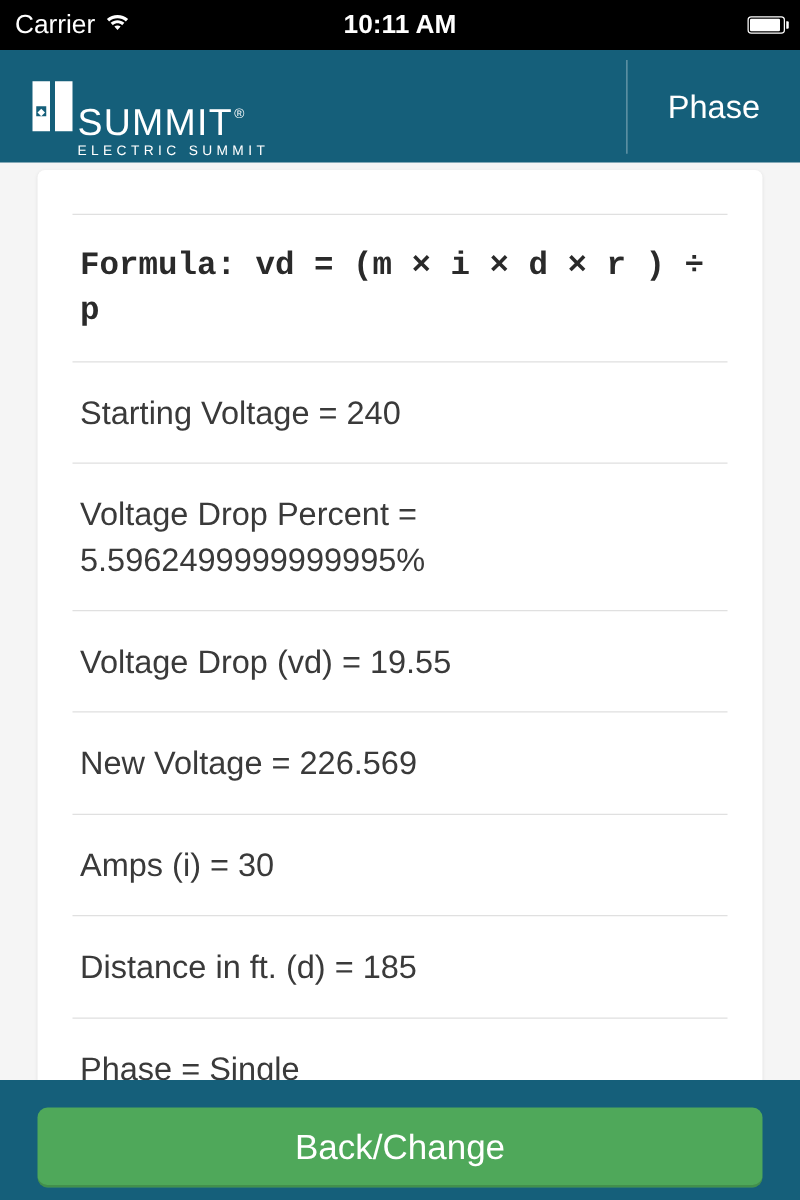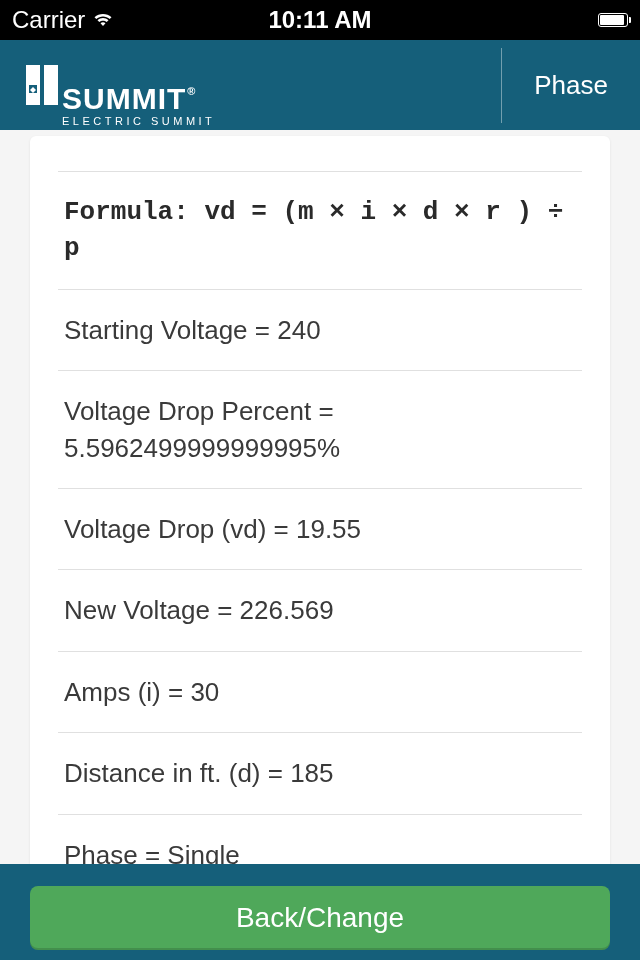--- a/index.html
+++ b/index.html
@@ -16,21 +16,21 @@
       position: relative;
     }
     .status-bar {
       height: 40px;
       background: #000;
       color: #fff;
       display: flex;
       align-items: center;
       justify-content: space-between;
       padding: 0 12px;
-      font-size: 24px;
+      font-size: 21px;
       font-weight: 500;
     }
     .status-left {
       display: flex;
       align-items: center;
       gap: 8px;
     }
     .status-center {
       position: absolute;
       left: 50%;
@@ -89,21 +89,21 @@
       position: relative;
     }
     .logo-text-wrap {
       display: flex;
       flex-direction: column;
       color: #fff;
       line-height: 1;
     }
     .logo-main {
       font-size: 30px;
-      font-weight: 700;
+      font-weight: 400;
       letter-spacing: 1px;
       display: flex;
       align-items: flex-start;
       margin-top: 40px;
     }
     .logo-reg {
       font-size: 11px;
       margin-top: 2px;
       margin-left: 1px;
     }

